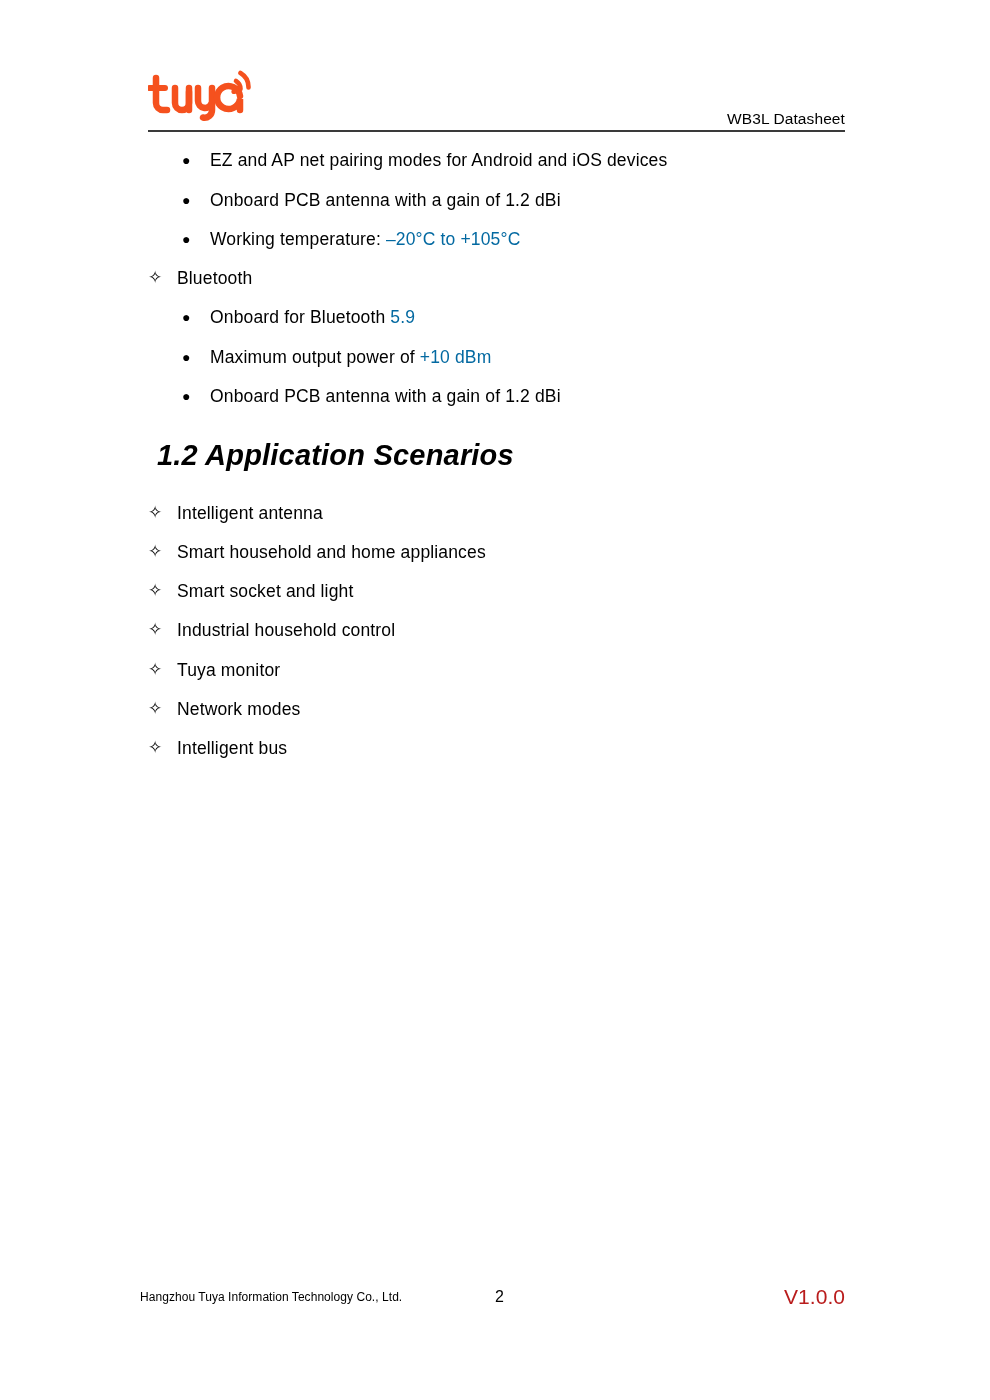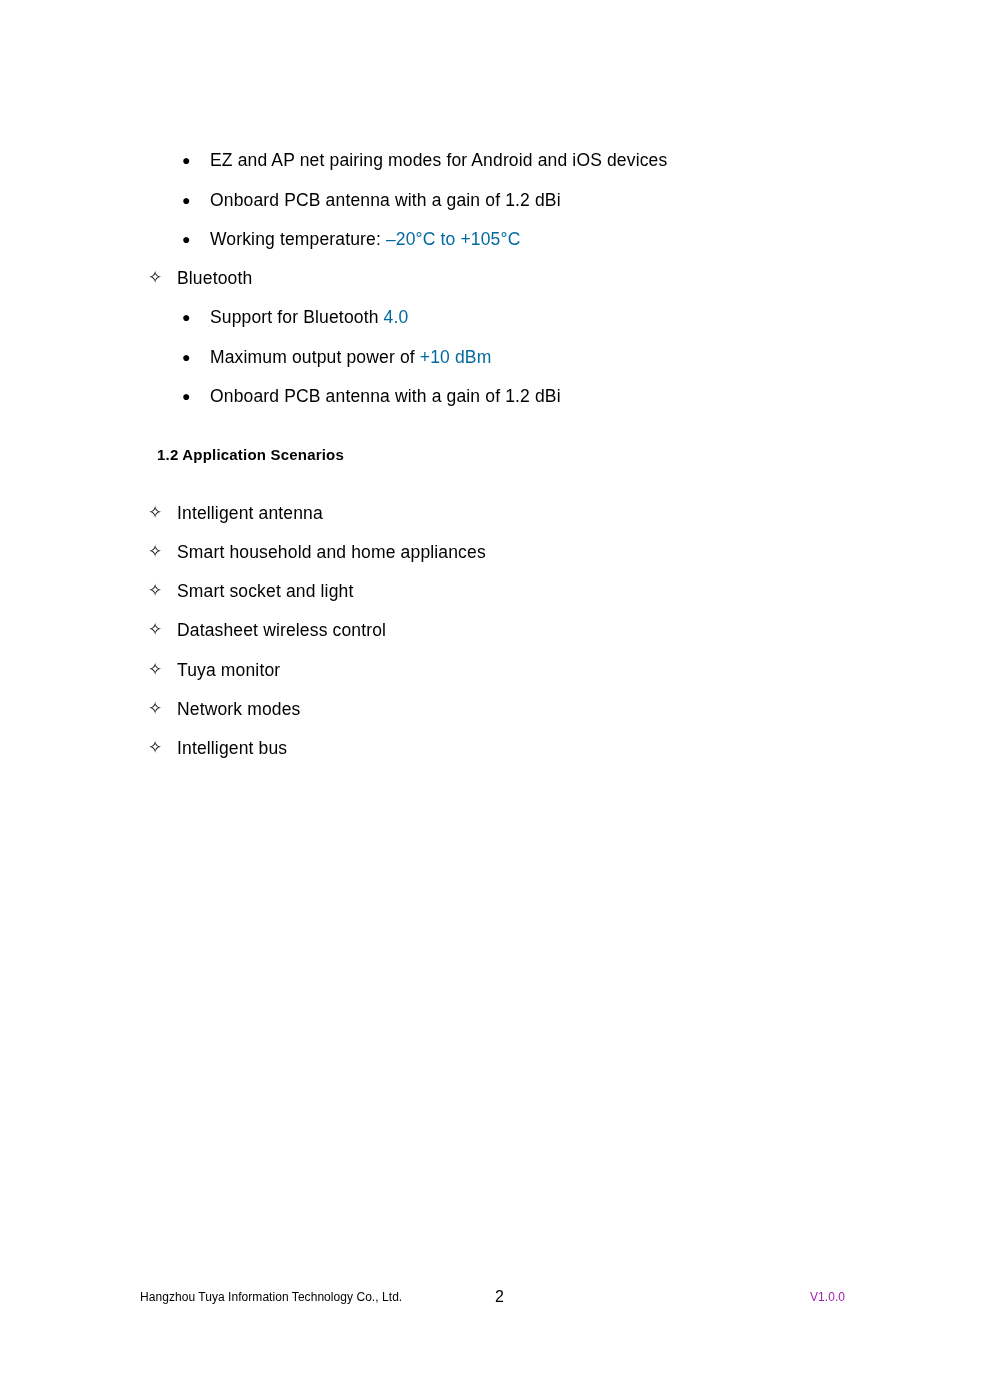--- a/index.html
+++ b/index.html
@@ -101,26 +101,27 @@
   
   .lvl1 { left: 148px; }
   
   .lvl2 { left: 182px; }
 
   
   .heading {
     position: absolute;
     left: 157px;
     top: 440px;
-    font-size: 15px;
+    font-size: 29px;
     line-height: 30px;
     font-weight: bold;
     letter-spacing: 0.2px;
     color: #000;
     white-space: nowrap;
+    font-style: italic;
   }
 
   
   .footer {
     position: absolute;
     left: 140px;
     top: 1285px;
     width: 705px;
     height: 24px;
   }
@@ -139,32 +140,62 @@
     left: 355px;
     top: 0;
     font-size: 16px;
     line-height: 24px;
     color: #000;
   }
   .footer-right {
     position: absolute;
     right: 0;
     top: 0;
-    font-size: 12px;
+    font-size: 21px;
     line-height: 24px;
     letter-spacing: 0.05px;
-    color: #a21caf;
+    color: #b91c1c;
     white-space: nowrap;
   }
 </style>
 </head>
 <body>
 
 <div class="page">
 
+  <div class="header">
+
+    <div class="logo">
+      <svg width="120" height="52" viewBox="0 0 120 52" xmlns="http://www.w3.org/2000/svg" aria-hidden="true">
+        <g fill="none" stroke="#f5511e" stroke-linecap="round">
+
+          <path d="M8 8 L8 33 a7 7 0 0 0 7 7 L19 40" stroke-width="6.5"></path>
+          <path d="M1.5 18 L17 18" stroke-width="6"></path>
+
+          <path d="M27 18 L27 33 a7 7 0 0 0 14 0 L41 18" stroke-width="6.5"></path>
+          <path d="M41 22 L41 40" stroke-width="6.5"></path>
+
+          <path d="M50 18 L50 31 a7 7 0 0 0 13.5 2.5" stroke-width="6.5"></path>
+          <path d="M64 18 L64 40 a7.5 7.5 0 0 1 -9 7.5" stroke-width="6.5"></path>
+
+          <path d="M92 26 a11.5 11.5 0 1 0 0 3 L92 40" stroke-width="6.5"></path>
+        </g>
+
+        <g fill="none" stroke="#f5511e" stroke-linecap="round">
+          <path d="M92.5 19 a9.5 9.5 0 0 0 -4.5 -8" stroke-width="4.6"></path>
+          <path d="M100.5 17.5 a16.5 16.5 0 0 0 -8 -14.5" stroke-width="4.6"></path>
+        </g>
+        <circle cx="86" cy="21.5" r="2.6" fill="#f5511e"></circle>
+      </svg>
+    </div>
+
+    <div class="header-title">WB3L Datasheet</div>
+
+    <div class="header-rule"></div>
+  </div>
 
   <div class="content">
 
     <div class="list-item lvl2" style="top:148px;">
       <span class="bullet-round">●</span>
       <span class="item-text"><span>EZ and AP net pairing modes for Android and iOS devices</span></span>
     </div>
 
     <div class="list-item lvl2" style="top:188px;">
       <span class="bullet-round">●</span>
@@ -176,21 +207,21 @@
       <span class="item-text"><span>Working temperature: </span><span class="red">–20°C to +105°C</span></span>
     </div>
 
     <div class="list-item lvl1" style="top:266px;">
       <span class="bullet-diamond">✧</span>
       <span class="item-text">Bluetooth</span>
     </div>
 
     <div class="list-item lvl2" style="top:305px;">
       <span class="bullet-round">●</span>
-      <span class="item-text"><span>Support for Bluetooth </span><span class="red">4.0</span></span>
+      <span class="item-text"><span>Onboard for Bluetooth </span><span class="red">5.9</span></span>
     </div>
 
     <div class="list-item lvl2" style="top:345px;">
       <span class="bullet-round">●</span>
       <span class="item-text"><span>Maximum output power of </span><span class="red">+10 dBm</span></span>
     </div>
 
     <div class="list-item lvl2" style="top:384px;">
       <span class="bullet-round">●</span>
       <span class="item-text"><span>Onboard PCB antenna with a gain of 1.2 dBi</span></span>
@@ -208,21 +239,21 @@
       <span class="item-text">Smart household and home appliances</span>
     </div>
 
     <div class="list-item lvl1" style="top:579px;">
       <span class="bullet-diamond">✧</span>
       <span class="item-text">Smart socket and light</span>
     </div>
 
     <div class="list-item lvl1" style="top:618px;">
       <span class="bullet-diamond">✧</span>
-      <span class="item-text">Datasheet wireless control</span>
+      <span class="item-text">Industrial household control</span>
     </div>
 
     <div class="list-item lvl1" style="top:658px;">
       <span class="bullet-diamond">✧</span>
       <span class="item-text">Tuya monitor</span>
     </div>
 
     <div class="list-item lvl1" style="top:697px;">
       <span class="bullet-diamond">✧</span>
       <span class="item-text">Network modes</span>

